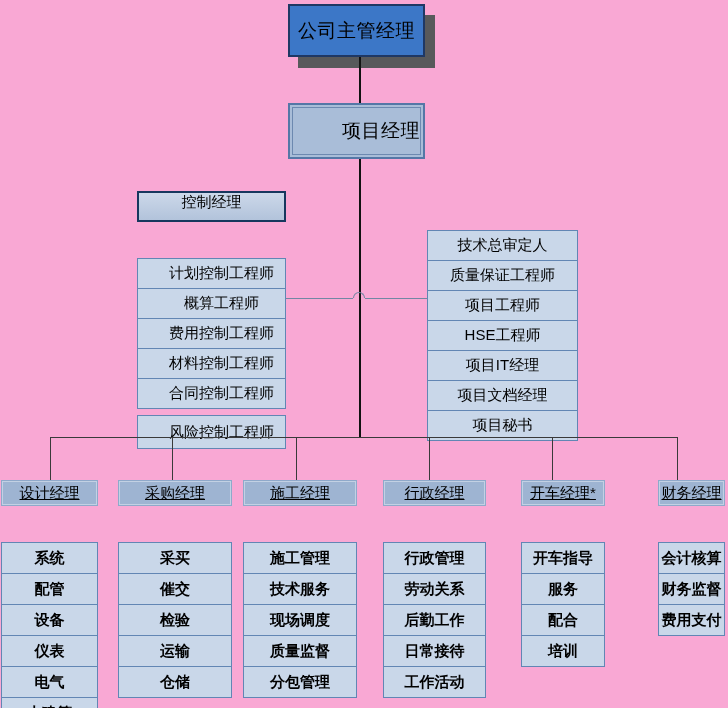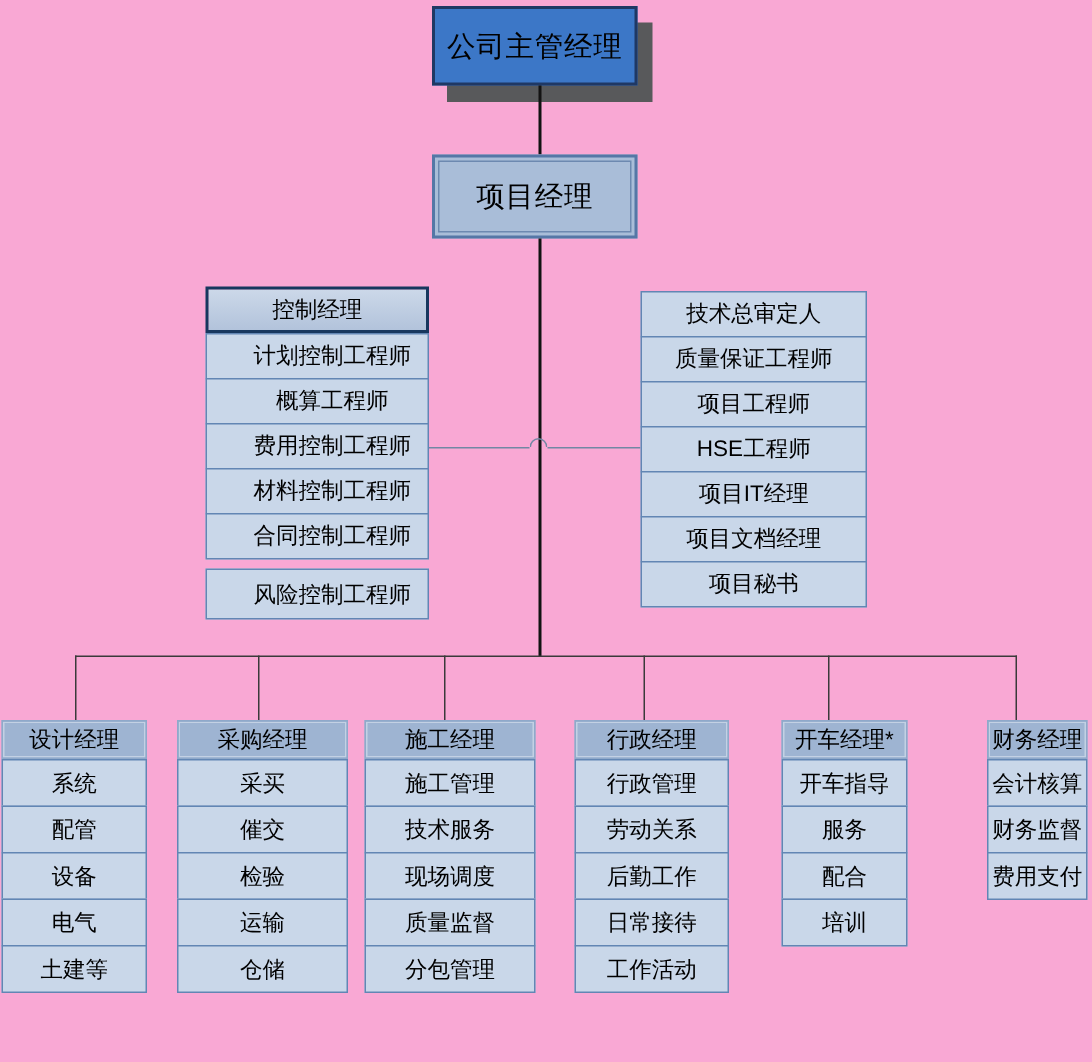--- a/index.html
+++ b/index.html
@@ -14,64 +14,64 @@
     display:flex;align-items:center;justify-content:center;
     font-size:19px;letter-spacing:.5px;
   }
   .pm-box{
     position:absolute;left:288px;top:103px;width:137px;height:56px;
     background:#a9bdd8;border:2px solid #5577a6;box-sizing:border-box;
   }
   .pm-inner{
     position:absolute;left:2px;top:2px;right:2px;bottom:2px;
     border:1px solid #6d89b0;
-    display:flex;align-items:center;justify-content:center;
+    display:flex;align-items:center;justify-content:flex-end;
     font-size:19px;letter-spacing:.5px;
   }
 
   
   .vline{position:absolute;background:#121212;width:2px;}
   .tree{position:absolute;background:#3a3a3a;}
   .crossline{position:absolute;background:#7287a3;height:1px;}
   .hop{
     position:absolute;left:353px;top:292px;width:12px;height:6px;
     border:1px solid #7287a3;border-bottom:none;border-radius:6px 6px 0 0;
     box-sizing:border-box;background:transparent;
   }
 
   
   .col{position:absolute;display:flex;flex-direction:column;box-sizing:border-box;}
   .cell{
     background:#c9d7e9;border:1px solid #6286b4;box-sizing:border-box;
     display:flex;align-items:center;justify-content:center;
-    font-size:15px;flex:none;
+    font-size:15px;flex:none;margin-top:36px;
   }
   .cell + .cell{margin-top:-1px;}
 
   
   .control-col{left:137px;top:191px;width:149px;}
   .control-header{
     height:31px;background:linear-gradient(180deg,#ccd8e9 0%,#b2c3db 100%);
     border:2px solid #17375e;box-sizing:border-box;
-    display:flex;align-items:center;justify-content:center;font-size:15px;flex:none;
+    display:flex;align-items:flex-start;justify-content:center;font-size:15px;flex:none;
   }
   .control-col .cell{height:31px;padding-left:20px;}
   .control-col .cell.detached{margin-top:6px;height:34px;}
 
   
   .staff-col{left:427px;top:194px;width:151px;}
   .staff-col .cell{height:31px;}
 
   
   .dept-header{
     height:26px;background:#9eb4d2;border:1px solid #8fa9ca;box-sizing:border-box;
     box-shadow:inset 0 0 0 1px #c3d1e4;
-    display:flex;align-items:center;justify-content:center;font-size:15px;flex:none;
+    display:flex;align-items:center;justify-content:center;font-size:15px;flex:none;text-decoration:underline;
   }
-  .dept-col .cell{height:32px;}
+  .dept-col .cell{height:32px;font-weight:bold;}
   .dept-col .cell:first-of-type{margin-top:-1px;}
 </style>
 </head>
 <body>
 
 <div id="canvas">
 
   <div class="root-box">
     <span>公司主管经理</span>
   </div>
@@ -118,20 +118,21 @@
   <div class="tree" style="left:296px;top:437px;width:1px;height:43px;"></div>
   <div class="tree" style="left:429px;top:437px;width:1px;height:43px;"></div>
   <div class="tree" style="left:552px;top:437px;width:1px;height:43px;"></div>
   <div class="tree" style="left:677px;top:437px;width:1px;height:43px;"></div>
 
   <div class="col dept-col" style="left:1px;top:480px;width:97px;">
     <div class="dept-header">设计经理</div>
     <div class="cell">系统</div>
     <div class="cell">配管</div>
     <div class="cell">设备</div>
+    <div class="cell">仪表</div>
     <div class="cell">电气</div>
     <div class="cell">土建等</div>
   </div>
 
   <div class="col dept-col" style="left:118px;top:480px;width:114px;">
     <div class="dept-header">采购经理</div>
     <div class="cell">采买</div>
     <div class="cell">催交</div>
     <div class="cell">检验</div>
     <div class="cell">运输</div>

